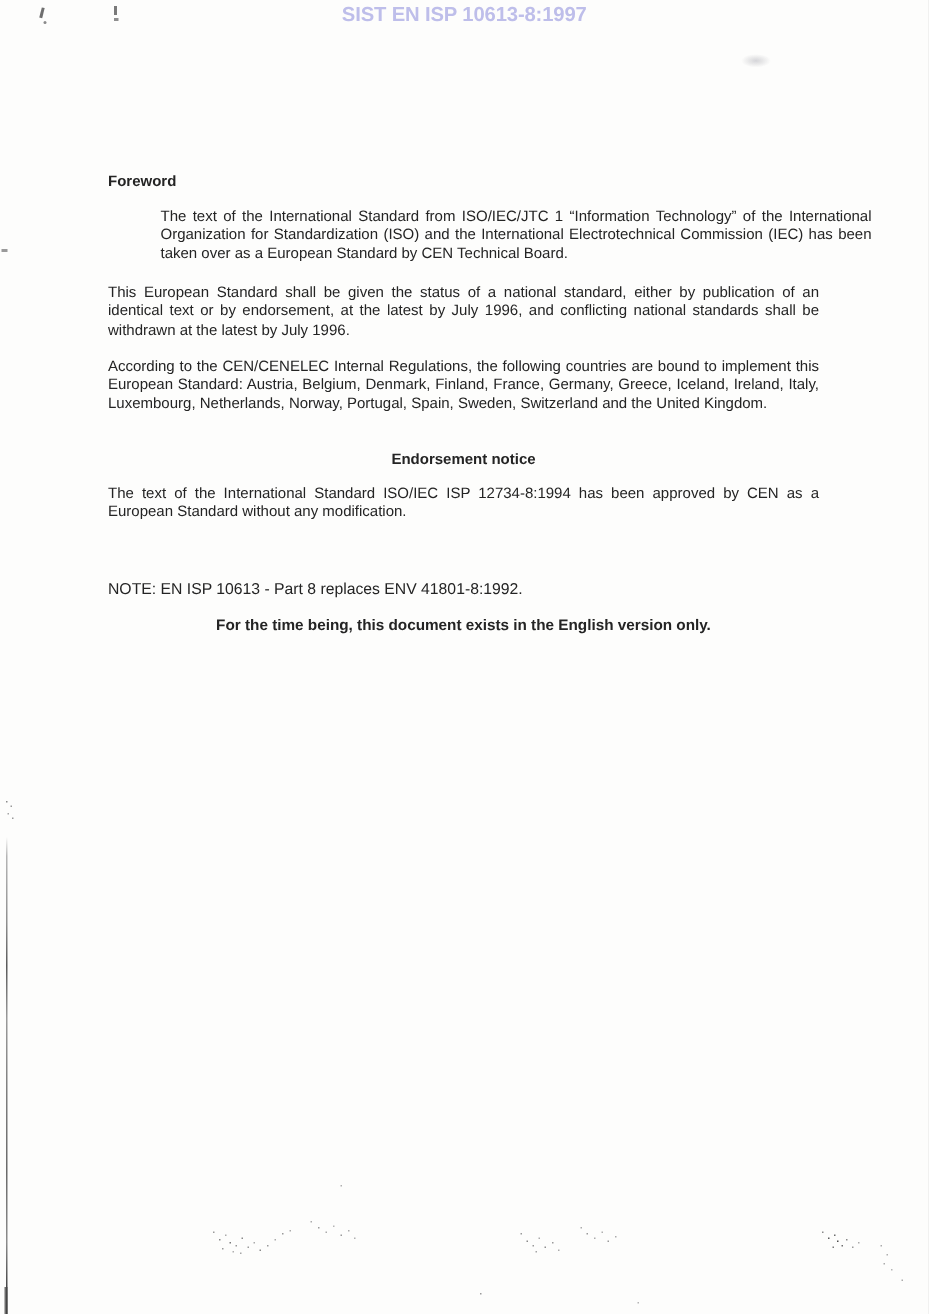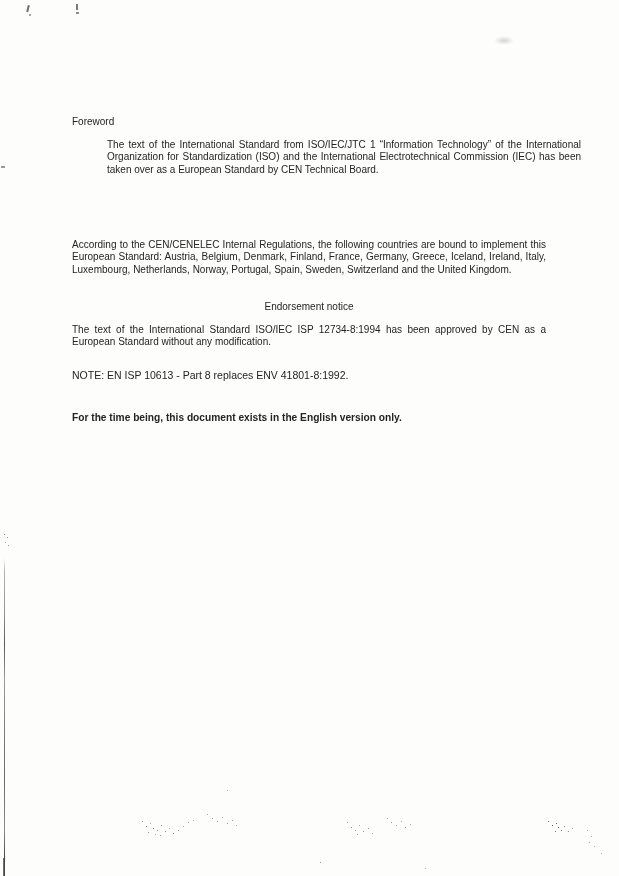--- a/index.html
+++ b/index.html
@@ -23,24 +23,24 @@
     position:absolute;top:81px;left:74px;
     font-family:"Liberation Mono","DejaVu Sans Mono",monospace;
     font-size:12px;line-height:11.5px;
     color:#1f1f1f;white-space:pre;
   }
   .col{
     position:absolute;left:72px;width:474px;
     font-size:10px;line-height:12.4px;
     text-align:justify;
   }
-  .heading{font-weight:normal;text-align:left;}
+  .heading{font-weight:bold;text-align:left;}
   .centered{text-align:center;}
   .note-line{font-size:10.5px;text-align:left;}
-  .lang-line{font-size:10.2px;font-weight:bold;text-align:left;}
+  .lang-line{font-size:10.2px;font-weight:bold;text-align:center;}
 
   
   .art{position:absolute;}
   .edge-line{
     left:4px;top:558px;width:1px;height:318px;
     background:linear-gradient(180deg,
       rgba(136,136,136,0) 0%, #b5b5b5 4%, #8f8f8f 18%, #5a5a5a 27%,
       #9a9a9a 38%, #7d7d7d 54%, #6a6a6a 70%, #8c8c8c 85%, #3a3a3a 96%, #2a2a2a 100%);
   }
   .edge-line-foot{left:3px;top:858px;width:2px;height:18px;background:#4a4a4a;opacity:.8;}
@@ -78,34 +78,36 @@
   .sp-f{left:585px;top:828px;box-shadow:
     2px 2px 0 #ababab,6px 8px 0 #b0b0b0,4px 14px 0 #ababab,9px 18px 0 #b5b5b5;}
   .sp-strays{left:0;top:0;box-shadow:
     320px 862px 0 #9a9a9a,227px 790px 0 #b0b0b0,601px 853px 0 #ababab,425px 868px 0 #b5b5b5;}
 </style>
 </head>
 <body>
 
 <div class="page">
 
+  <div class="watermark">SIST EN ISP 10613-8:1997</div>
 
 
   <div class="col heading" style="top:116px;">Foreword</div>
 
   <div class="col" style="top:139px;margin-left:35px;">The text of the International Standard from ISO/IEC/JTC 1 “Information Technology” of the International Organization for Standardization (ISO) and the International Electrotechnical Commission (IEC) has been taken over as a European Standard by CEN Technical Board.</div>
 
+  <div class="col" style="top:190px;">This European Standard shall be given the status of a national standard, either by publication of an identical text or by endorsement, at the latest by July 1996, and conflicting national standards shall be withdrawn at the latest by July 1996.</div>
 
   <div class="col" style="top:239px;">According to the CEN/CENELEC Internal Regulations, the following countries are bound to implement this European Standard: Austria, Belgium, Denmark, Finland, France, Germany, Greece, Iceland, Ireland, Italy, Luxembourg, Netherlands, Norway, Portugal, Spain, Sweden, Switzerland and the United Kingdom.</div>
 
   <div class="col heading centered" style="top:301px;">Endorsement notice</div>
 
   <div class="col" style="top:324px;">The text of the International Standard ISO/IEC ISP 12734-8:1994 has been approved by CEN as a European Standard without any modification.</div>
 
-  <div class="col note-line" style="top:369px;">NOTE: EN ISP 10613 - Part 8 replaces ENV 41801-8:1992.</div>
+  <div class="col note-line" style="top:387px;">NOTE: EN ISP 10613 - Part 8 replaces ENV 41801-8:1992.</div>
 
   <div class="col lang-line" style="top:412px;">For the time being, this document exists in the English version only.</div>
 
   <div class="art edge-line"></div>
   <div class="art edge-line-foot"></div>
   <div class="art mark-a"></div>
   <div class="art mark-a-dot"></div>
   <div class="art mark-b"></div>
   <div class="art mark-b-dot"></div>
   <div class="art smudge-tr"></div>

